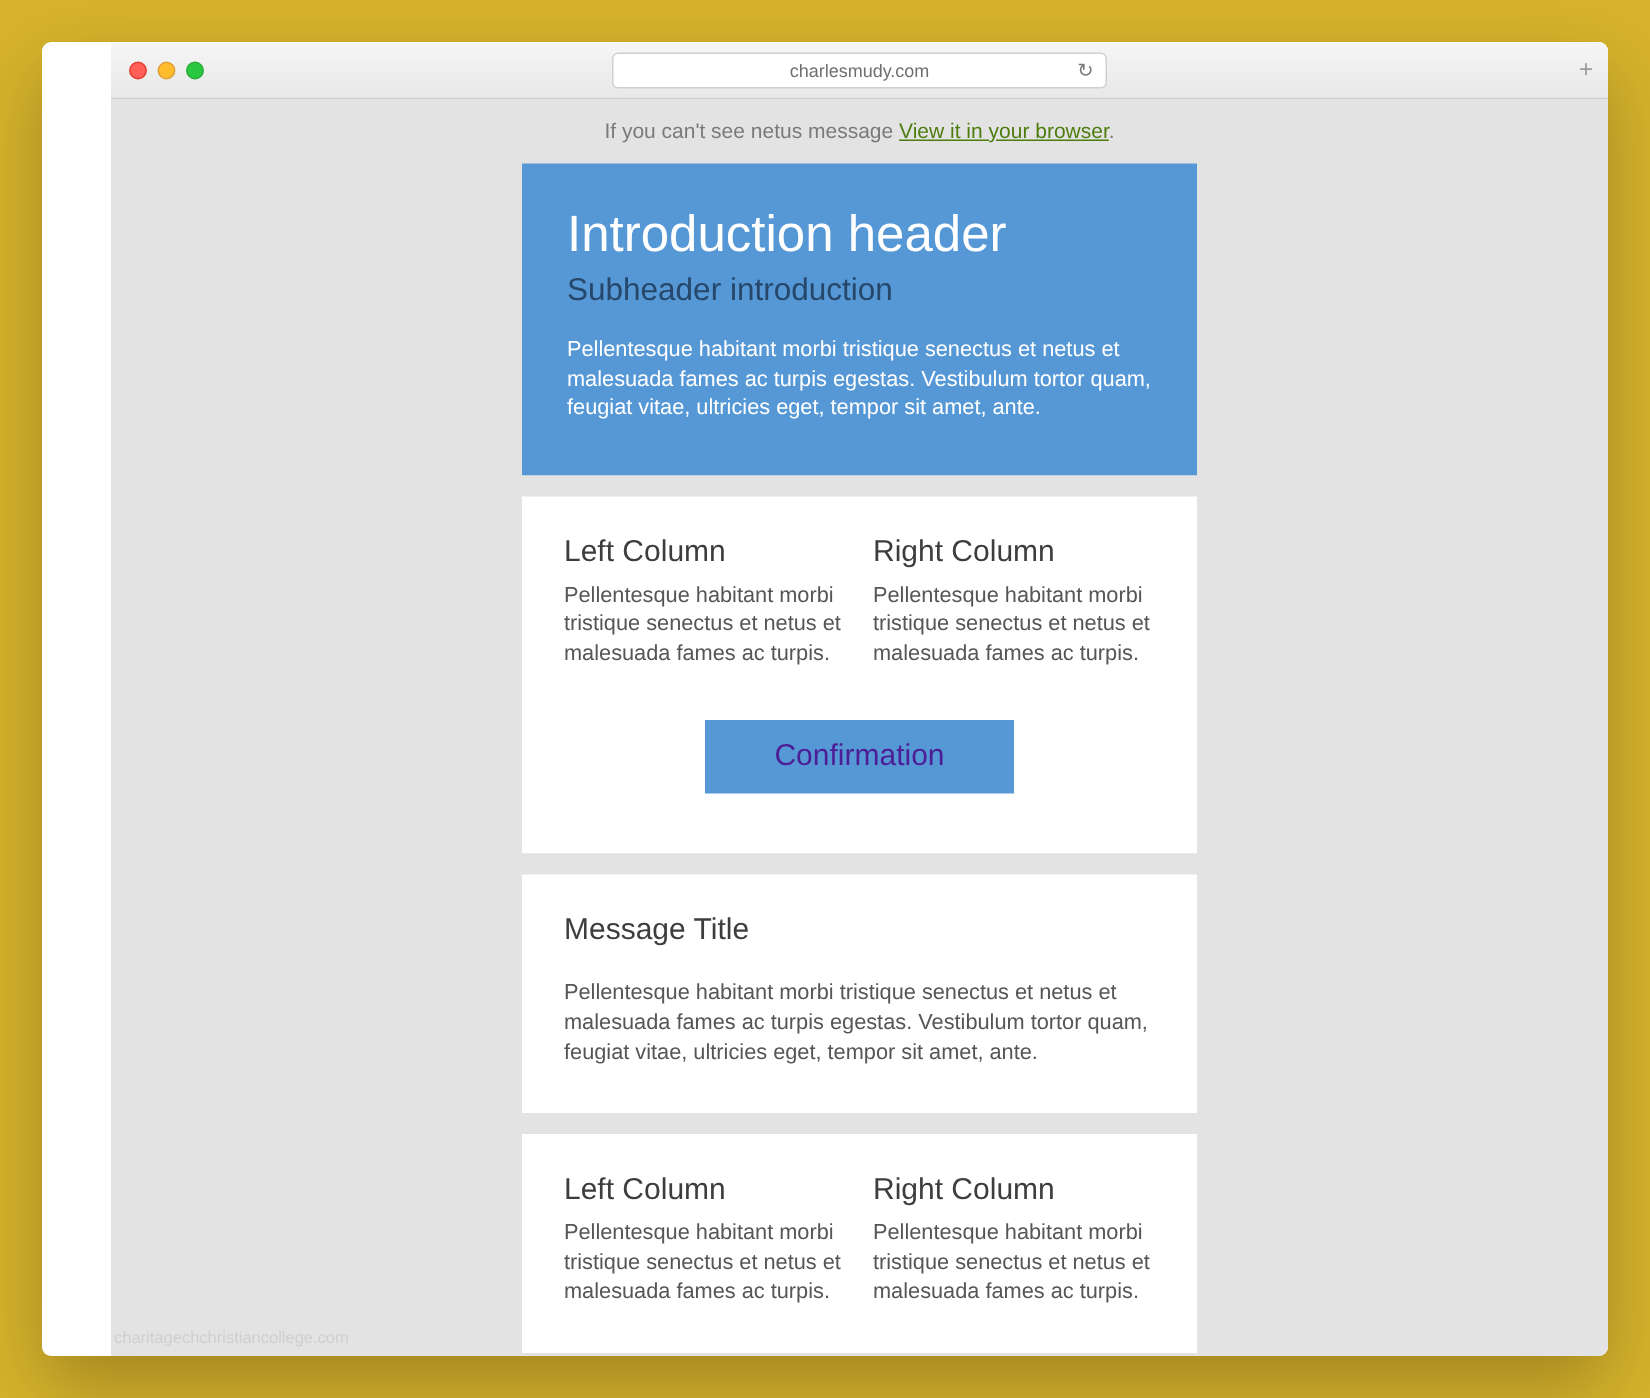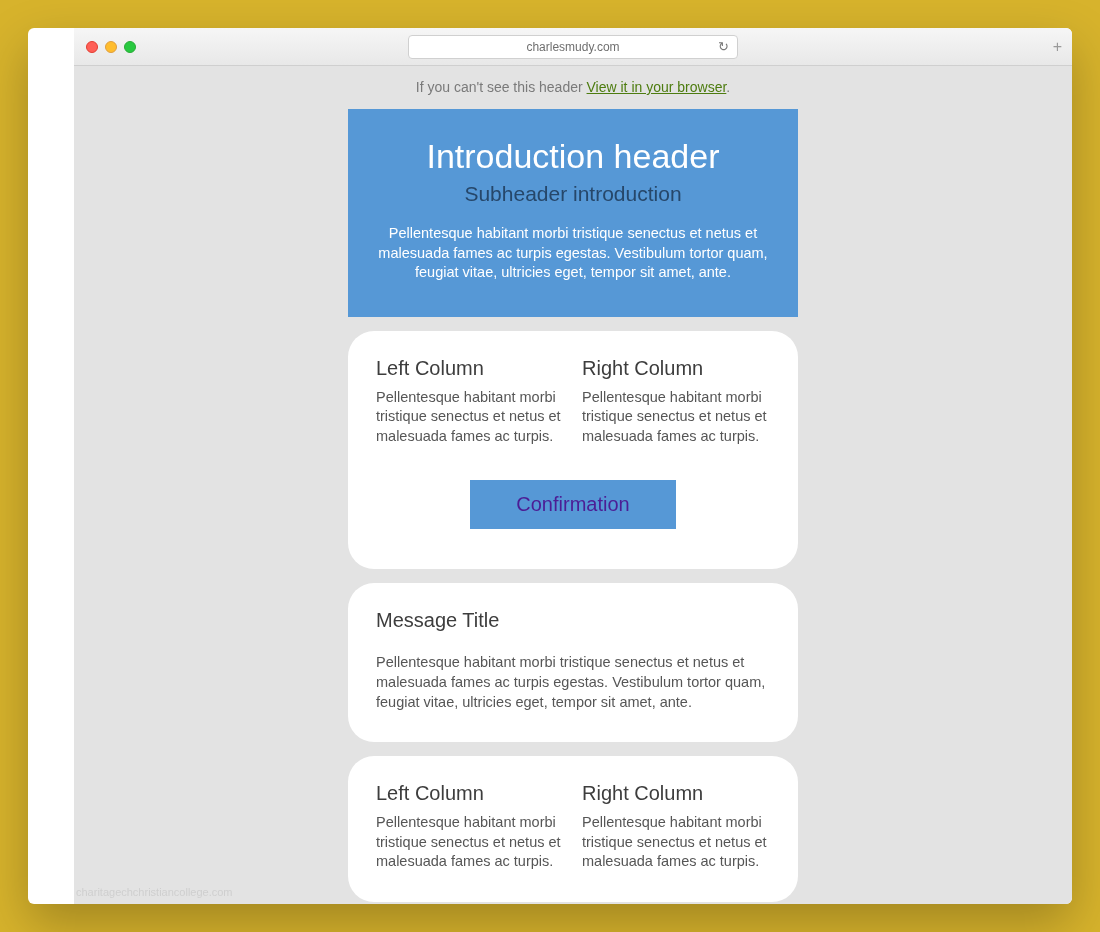--- a/index.html
+++ b/index.html
@@ -85,21 +85,20 @@
       color: #4d7c0f;
       text-decoration: underline;
       margin-top: 32px;
     }
     .email-wrap {
       width: 450px;
       margin: 0 auto;
     }
     .hero {
       background: #5698d6;
-      text-align: center;
       padding: 28px 30px 34px 30px;
       color: #ffffff;
     }
     .hero-title {
       font-size: 34px;
       font-weight: 300;
       margin-bottom: 6px;
       color: #ffffff;
     }
     .hero-sub {
@@ -109,21 +108,20 @@
       margin-bottom: 18px;
     }
     .hero-body {
       font-size: 14.5px;
       line-height: 1.35;
       font-weight: 300;
     }
     .white-block {
       background: #ffffff;
       padding: 26px 28px 40px 28px;
-      border-radius: 26px;
     }
     .two-col {
       display: flex;
       gap: 18px;
     }
     .col { flex: 1; }
     .col-title {
       font-size: 20px;
       color: #3d3d3d;
       font-weight: 400;
@@ -188,21 +186,21 @@
     <div class="url-bar">
       <span>charlesmudy.com</span>
       <span class="refresh-icon">↻</span>
     </div>
     <div class="new-tab">+</div>
   </div>
 
   <div class="browser-content">
 
     <div class="preheader">
-      <span>If you can't see this header </span><a href="#">View it in your browser</a><span>.</span>
+      <span>If you can't see netus message </span><a href="#">View it in your browser</a><span>.</span>
     </div>
 
     <div class="email-wrap">
 
       <div class="hero">
         <div class="hero-title">Introduction header</div>
         <div class="hero-sub">Subheader introduction</div>
         <div class="hero-body">Pellentesque habitant morbi tristique senectus et netus et malesuada fames ac turpis egestas. Vestibulum tortor quam, feugiat vitae, ultricies eget, tempor sit amet, ante.</div>
       </div>
 

